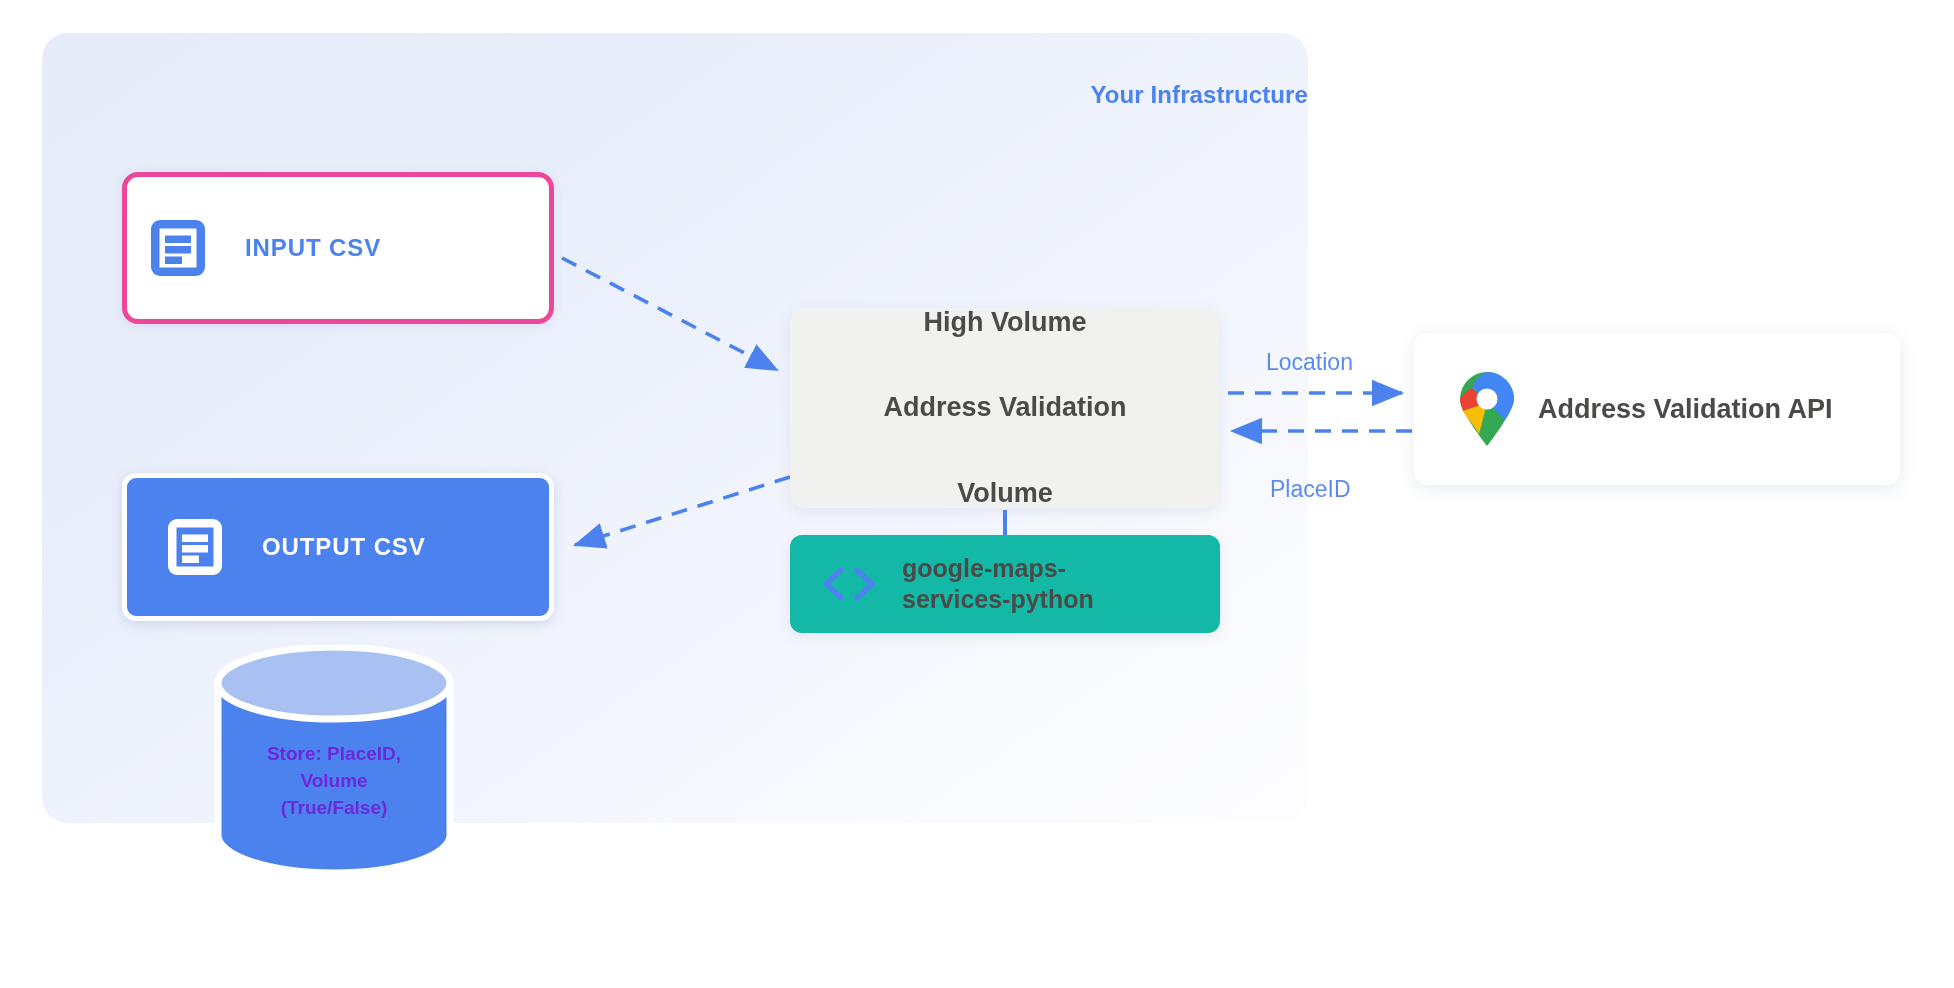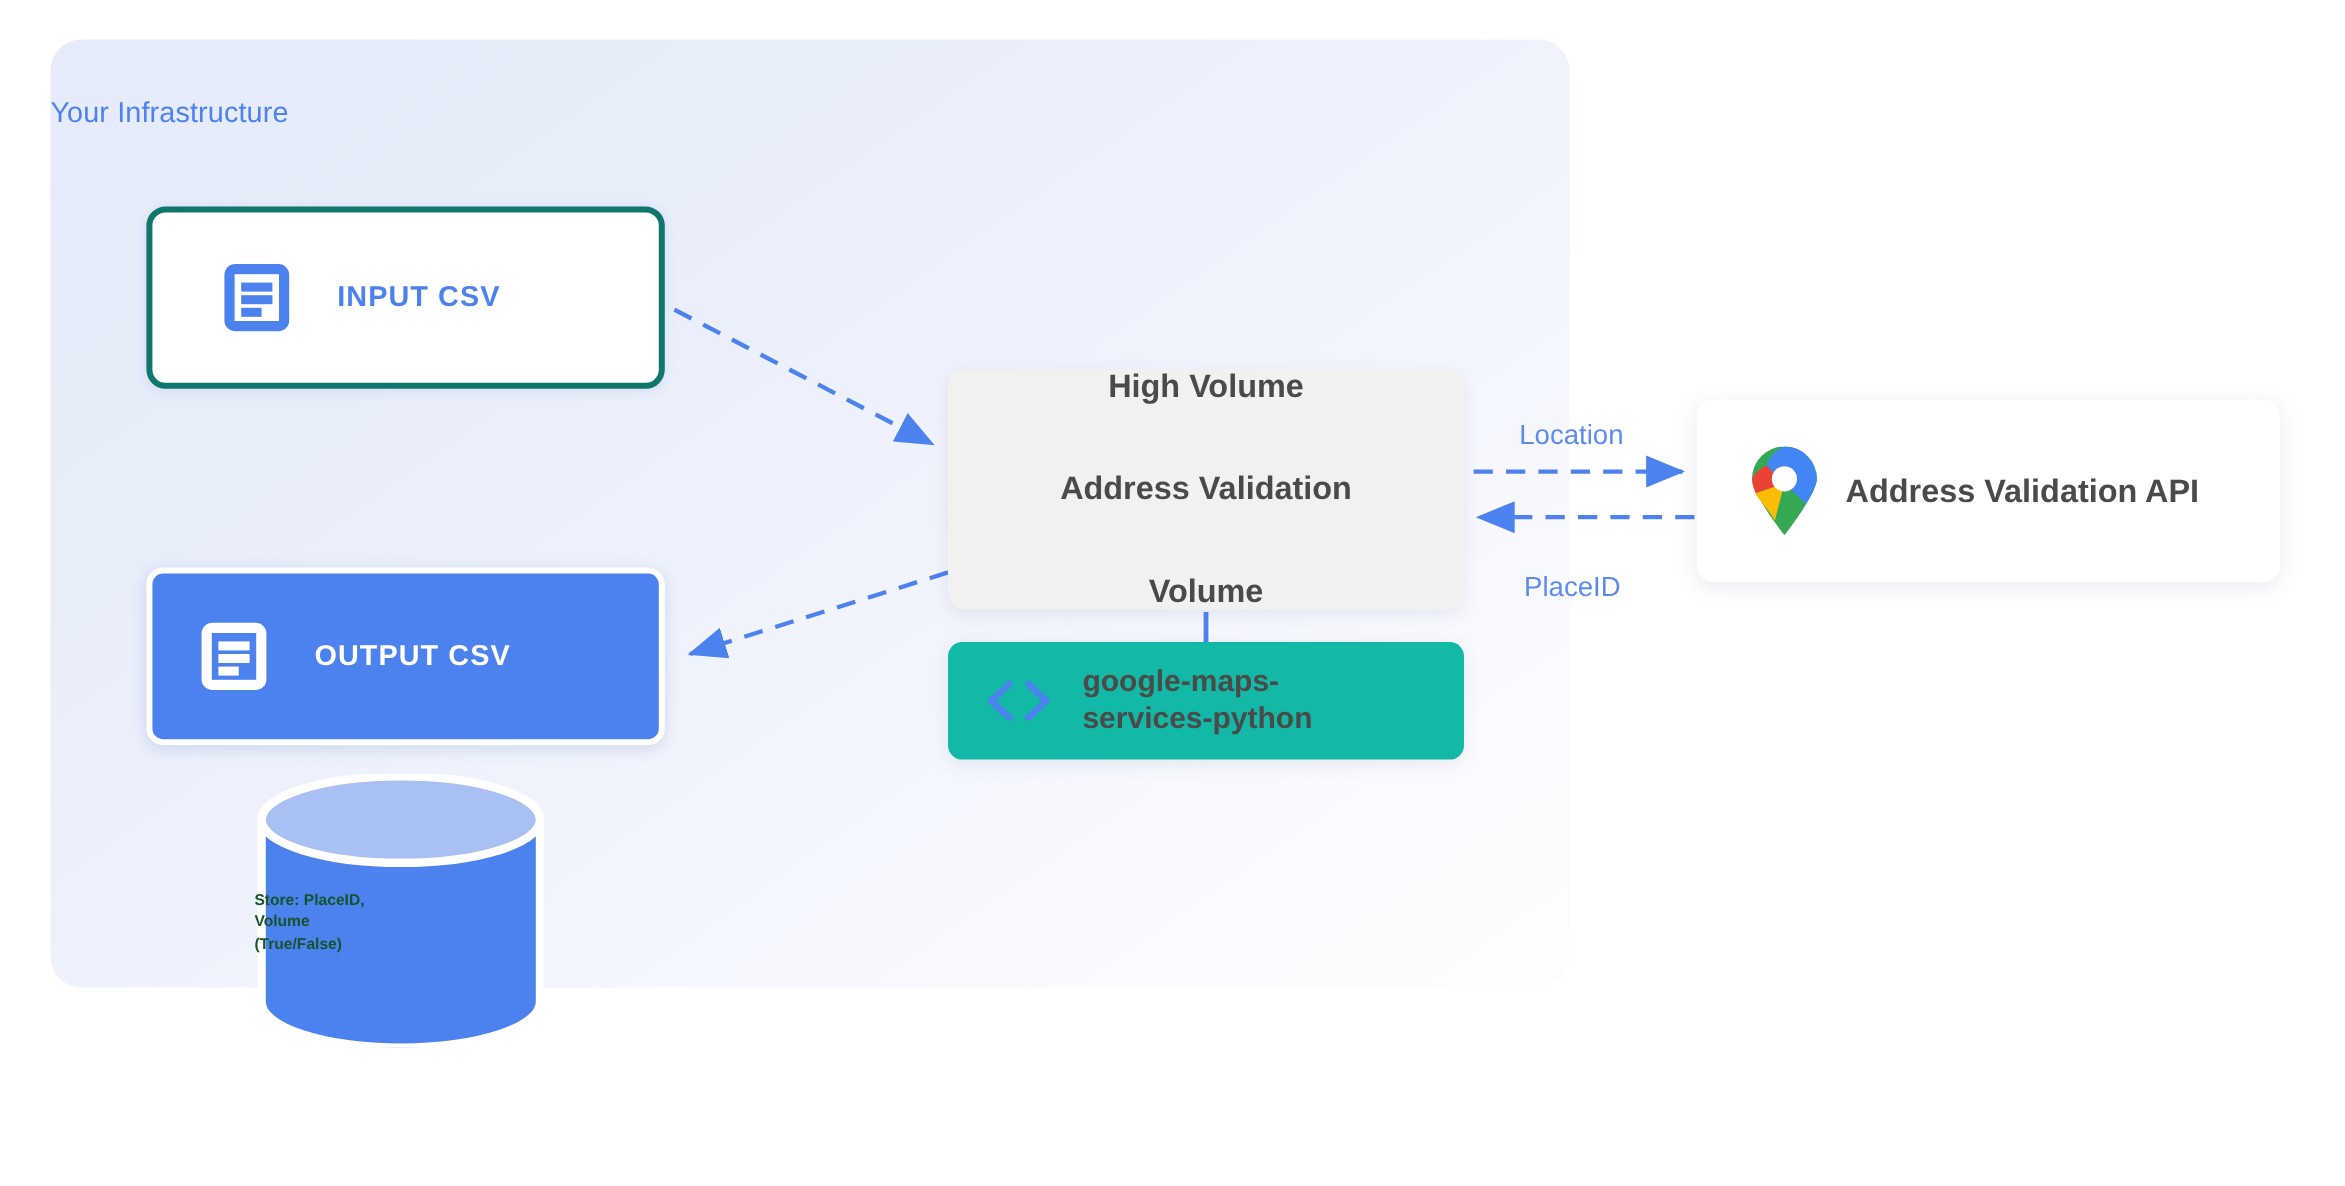--- a/index.html
+++ b/index.html
@@ -28,47 +28,47 @@
     width: 1266px;
     height: 790px;
     border-radius: 26px;
     background: linear-gradient(145deg, #e6ebf9 0%, #e8edfa 28%, #f2f5fd 62%, #fafbfe 85%, #fdfdff 100%);
   }
   .infra-title {
     position: absolute;
     left: 0;
     top: 48px;
     width: 100%;
-    text-align: left;
+    text-align: right;
     font-size: 24px;
-    font-weight: 400;
+    font-weight: 700;
     letter-spacing: 0.1px;
     color: #4c82ee;
   }
 
   
   .card {
     position: absolute;
     box-sizing: border-box;
     display: flex;
     align-items: center;
     border-radius: 14px;
   }
 
   
   .input-csv {
     left: 122px;
     top: 172px;
     width: 432px;
     height: 152px;
     background: #ffffff;
-    border: 5px solid #0f766e;
+    border: 5px solid #ec4899;
     border-radius: 16px;
     box-shadow: 0 2px 10px rgba(60, 90, 160, 0.10);
-    padding-left: 56px;
+    padding-left: 20px;
     gap: 36px;
   }
   .input-csv .label {
     font-size: 24px;
     font-weight: 700;
     letter-spacing: 0.9px;
     color: #4c82ee;
   }
 
   
@@ -161,25 +161,25 @@
     left: 212px;
     top: 645px;
     width: 244px;
     height: 228px;
   }
   .db-text {
     position: absolute;
     left: 0;
     top: 96px;
     width: 100%;
-    text-align: left;
-    font-size: 13px;
+    text-align: center;
+    font-size: 19px;
     font-weight: 700;
     line-height: 1.42;
-    color: #14532d;
+    color: #6d28d9;
     z-index: 3;
     pointer-events: none;
   }
 
   
   .conn-label {
     position: absolute;
     font-size: 23px;
     font-weight: 400;
     color: #5b8bf0;

